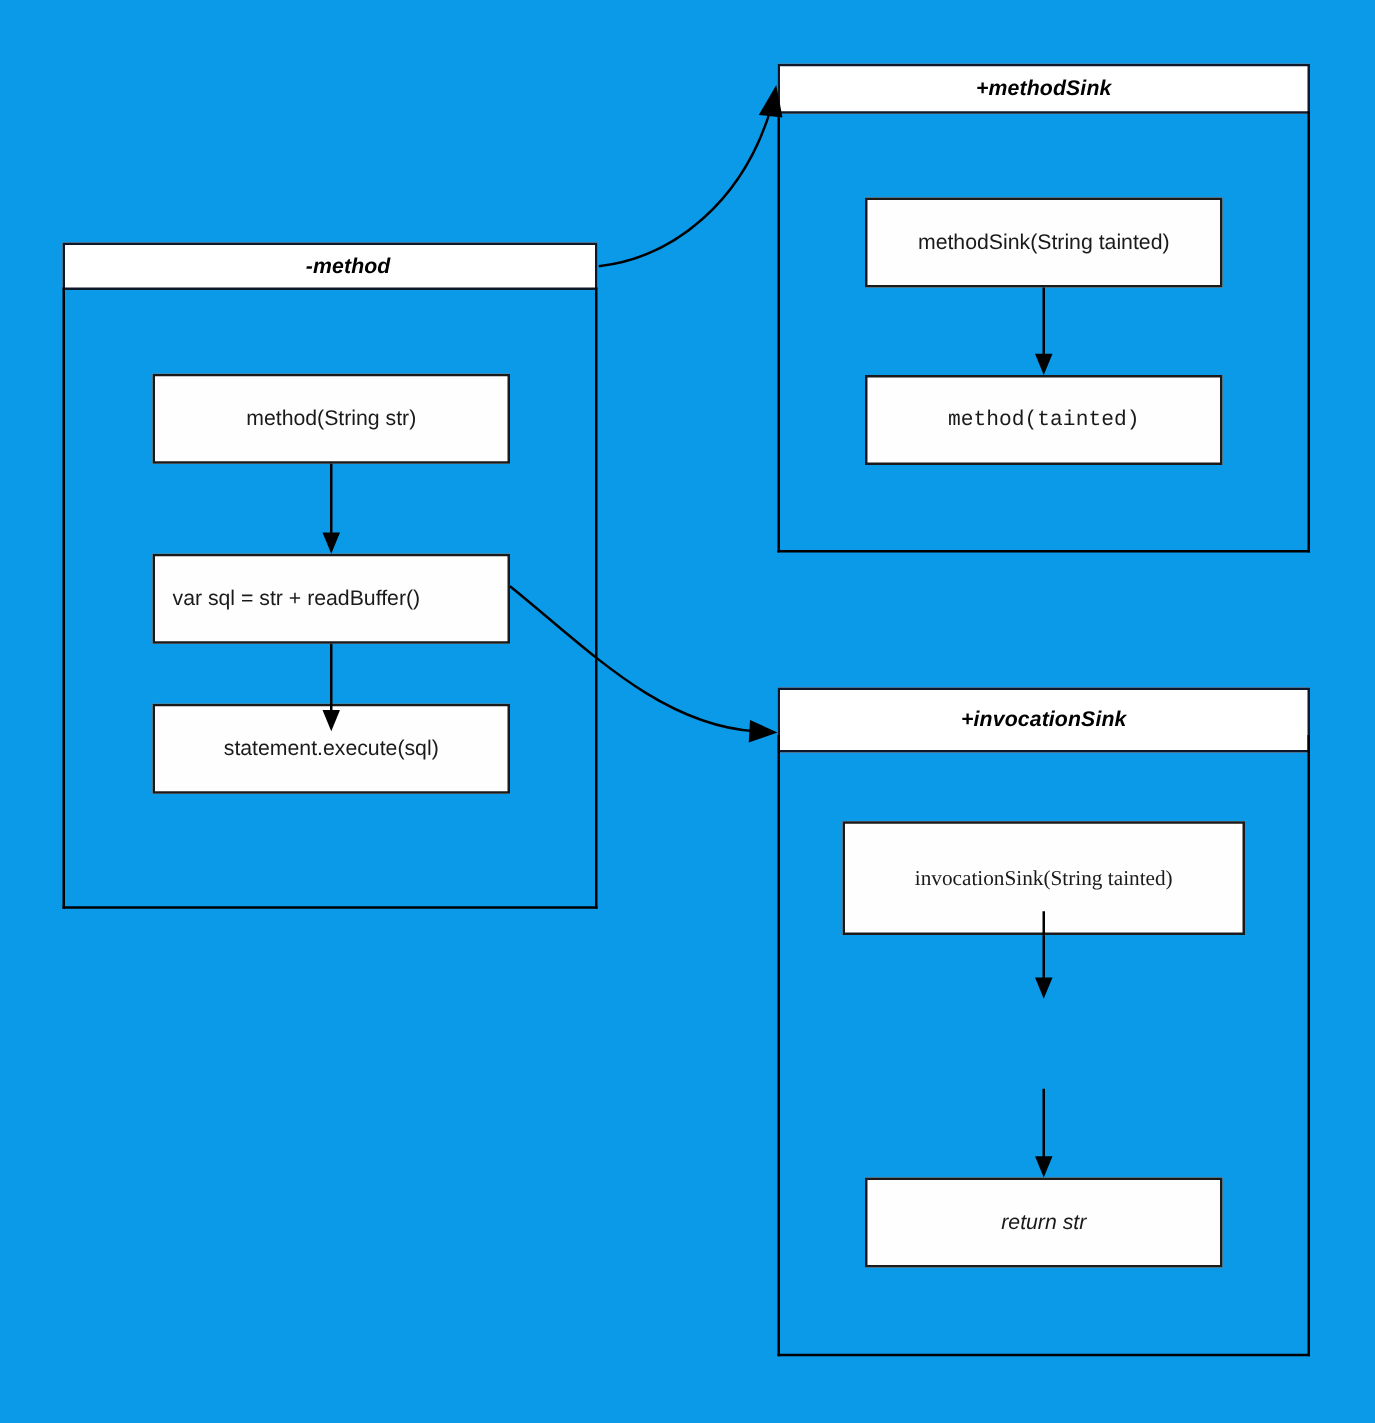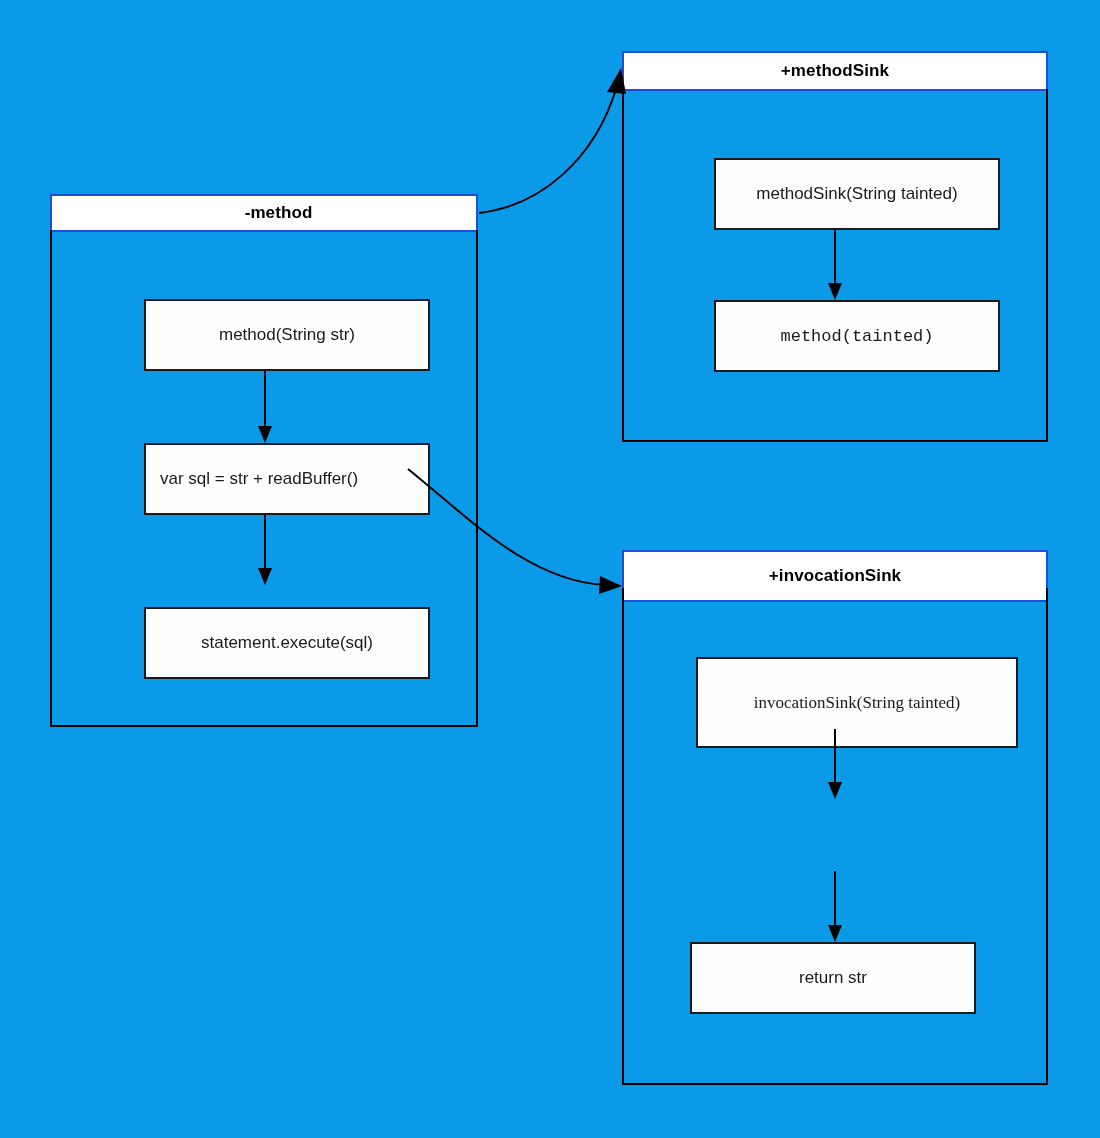--- a/index.html
+++ b/index.html
@@ -17,28 +17,29 @@
   #canvas {
     position: relative;
     width: 1100px;
     height: 1138px;
     background: #0b9ae8;
   }
   .container-header {
     position: absolute;
     box-sizing: border-box;
     background: #ffffff;
-    border: 2px solid #1d4ed8;
+    border: 2px solid #0f172a;
     display: flex;
     align-items: center;
     justify-content: center;
     font-weight: bold;
     font-size: 17px;
     color: #000000;
     letter-spacing: 0.1px;
+    font-style: italic;
   }
   .container-body {
     position: absolute;
     box-sizing: border-box;
     border: 2px solid #000000;
     border-top: none;
     background: transparent;
   }
   
   .node {
@@ -47,21 +48,20 @@
     background: #fefefe;
     border: 2px solid #1a1a1a;
     display: flex;
     align-items: center;
     justify-content: center;
     font-size: 17px;
     color: #1a1a1a;
     text-align: center;
     padding: 0 6px;
     white-space: nowrap;
-    margin-left: 22px;
   }
   
   #edges {
     position: absolute;
     left: 0;
     top: 0;
     width: 1100px;
     height: 1138px;
     pointer-events: none;
   }
@@ -80,36 +80,36 @@
 
 <div id="canvas">
 
   <div class="container-header" style="left:50px; top:194px; width:428px; height:38px;padding-left:29px;">-method</div>
   <div class="container-body" style="left:50px; top:230px; width:428px; height:497px;"></div>
 
   <div class="node" style="left:122px; top:299px; width:286px; height:72px;">method(String str)</div>
 
   <div class="node" style="left:122px; top:443px; width:286px; height:72px; justify-content:flex-start; padding-left:14px;">var sql = str + readBuffer()</div>
 
-  <div class="node" style="left:122px; top:607px; width:286px; height:72px;text-align:center;">statement.execute(sql)</div>
+  <div class="node" style="left:122px; top:563px; width:286px; height:72px;text-align:center;">statement.execute(sql)</div>
 
   <div class="container-header" style="left:622px; top:51px; width:426px; height:40px;">+methodSink</div>
   <div class="container-body" style="left:622px; top:89px; width:426px; height:353px;"></div>
 
   <div class="node" style="left:692px; top:158px; width:286px; height:72px;">methodSink(String tainted)</div>
 
   <div class="node" style="left:692px; top:300px; width:286px; height:72px;font-family:Liberation Mono, monospace;">method(tainted)</div>
 
   <div class="container-header" style="left:622px; top:550px; width:426px; height:52px;">+invocationSink</div>
   <div class="container-body" style="left:622px; top:588px; width:426px; height:497px;"></div>
 
   <div class="node" style="left:674px; top:657px; width:322px; height:91px;font-family:Liberation Serif, serif;">invocationSink(String tainted)</div>
 
 
-  <div class="node" style="left:668px; top:942px; width:286px; height:72px;">return str</div>
+  <div class="node" style="left:692px; top:942px; width:286px; height:72px;font-style:italic;">return str</div>
 
   <svg id="edges" viewBox="0 0 1100 1138">
 
     <g>
       <line class="edge-line" x1="265" y1="371" x2="265" y2="432"></line>
       <polygon class="edge-head" points="265,443 258,426 272,426"></polygon>
     </g>
 
     <g>
       <line class="edge-line" x1="265" y1="515" x2="265" y2="574"></line>

